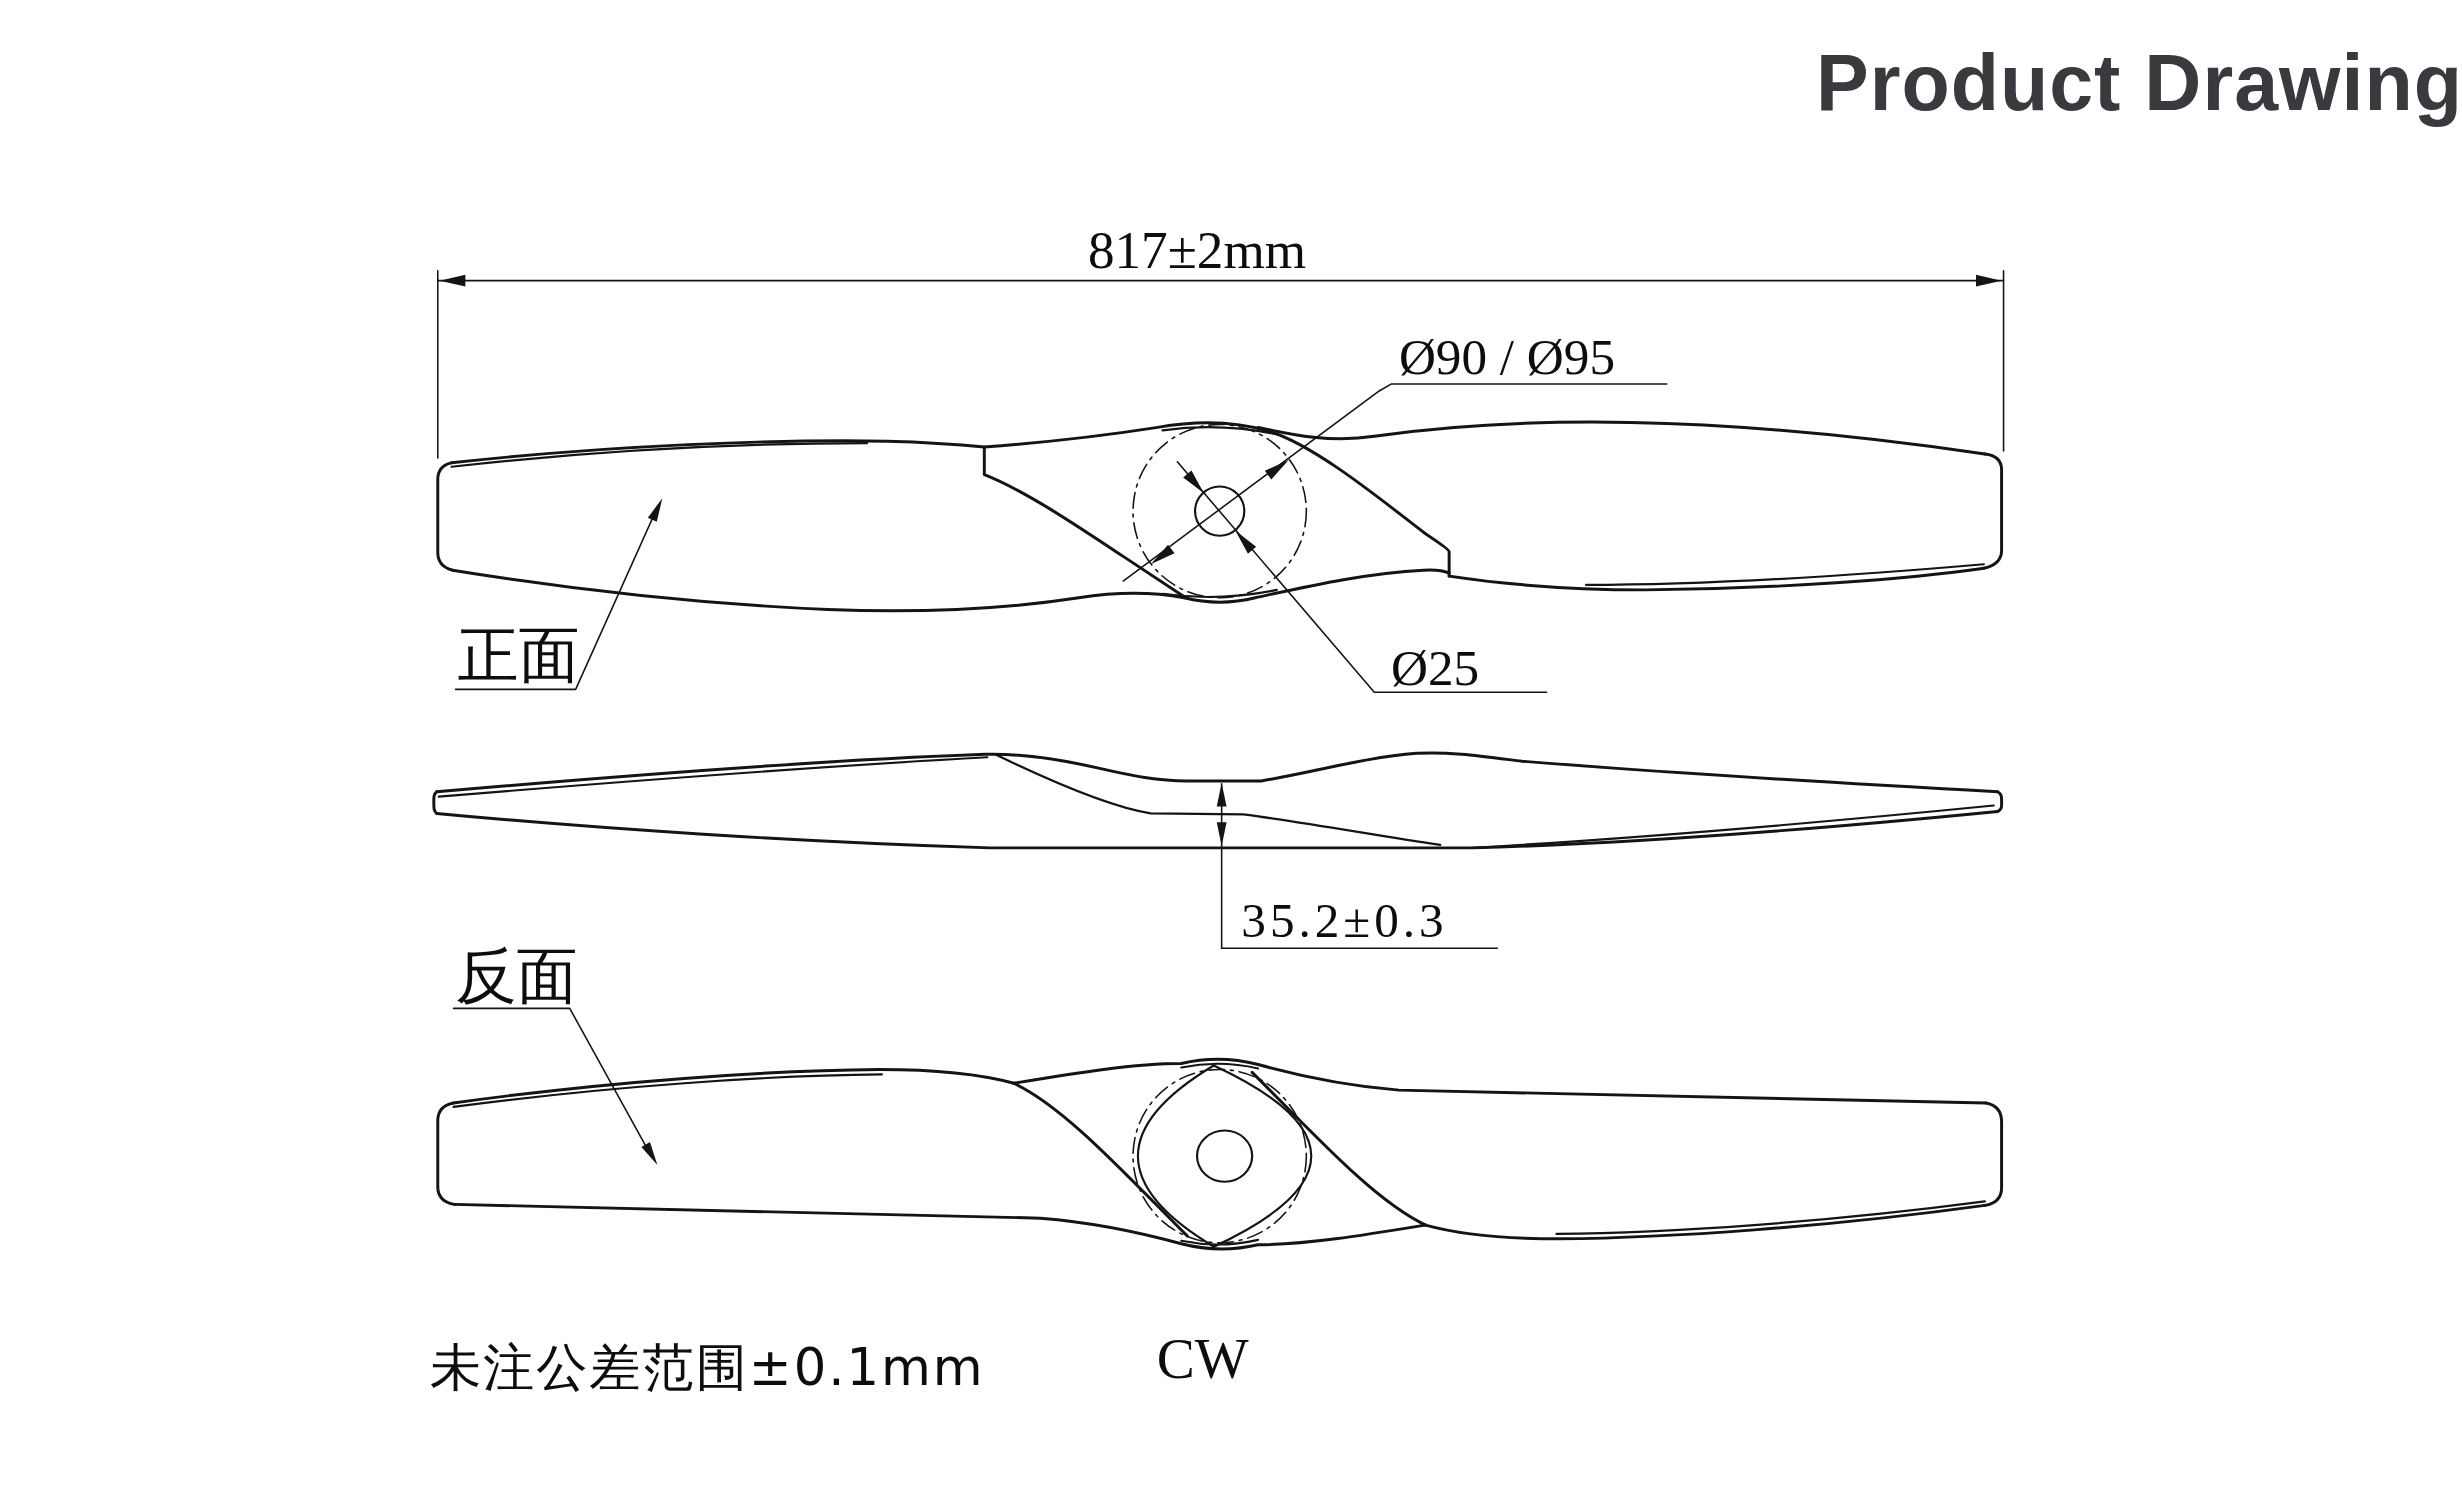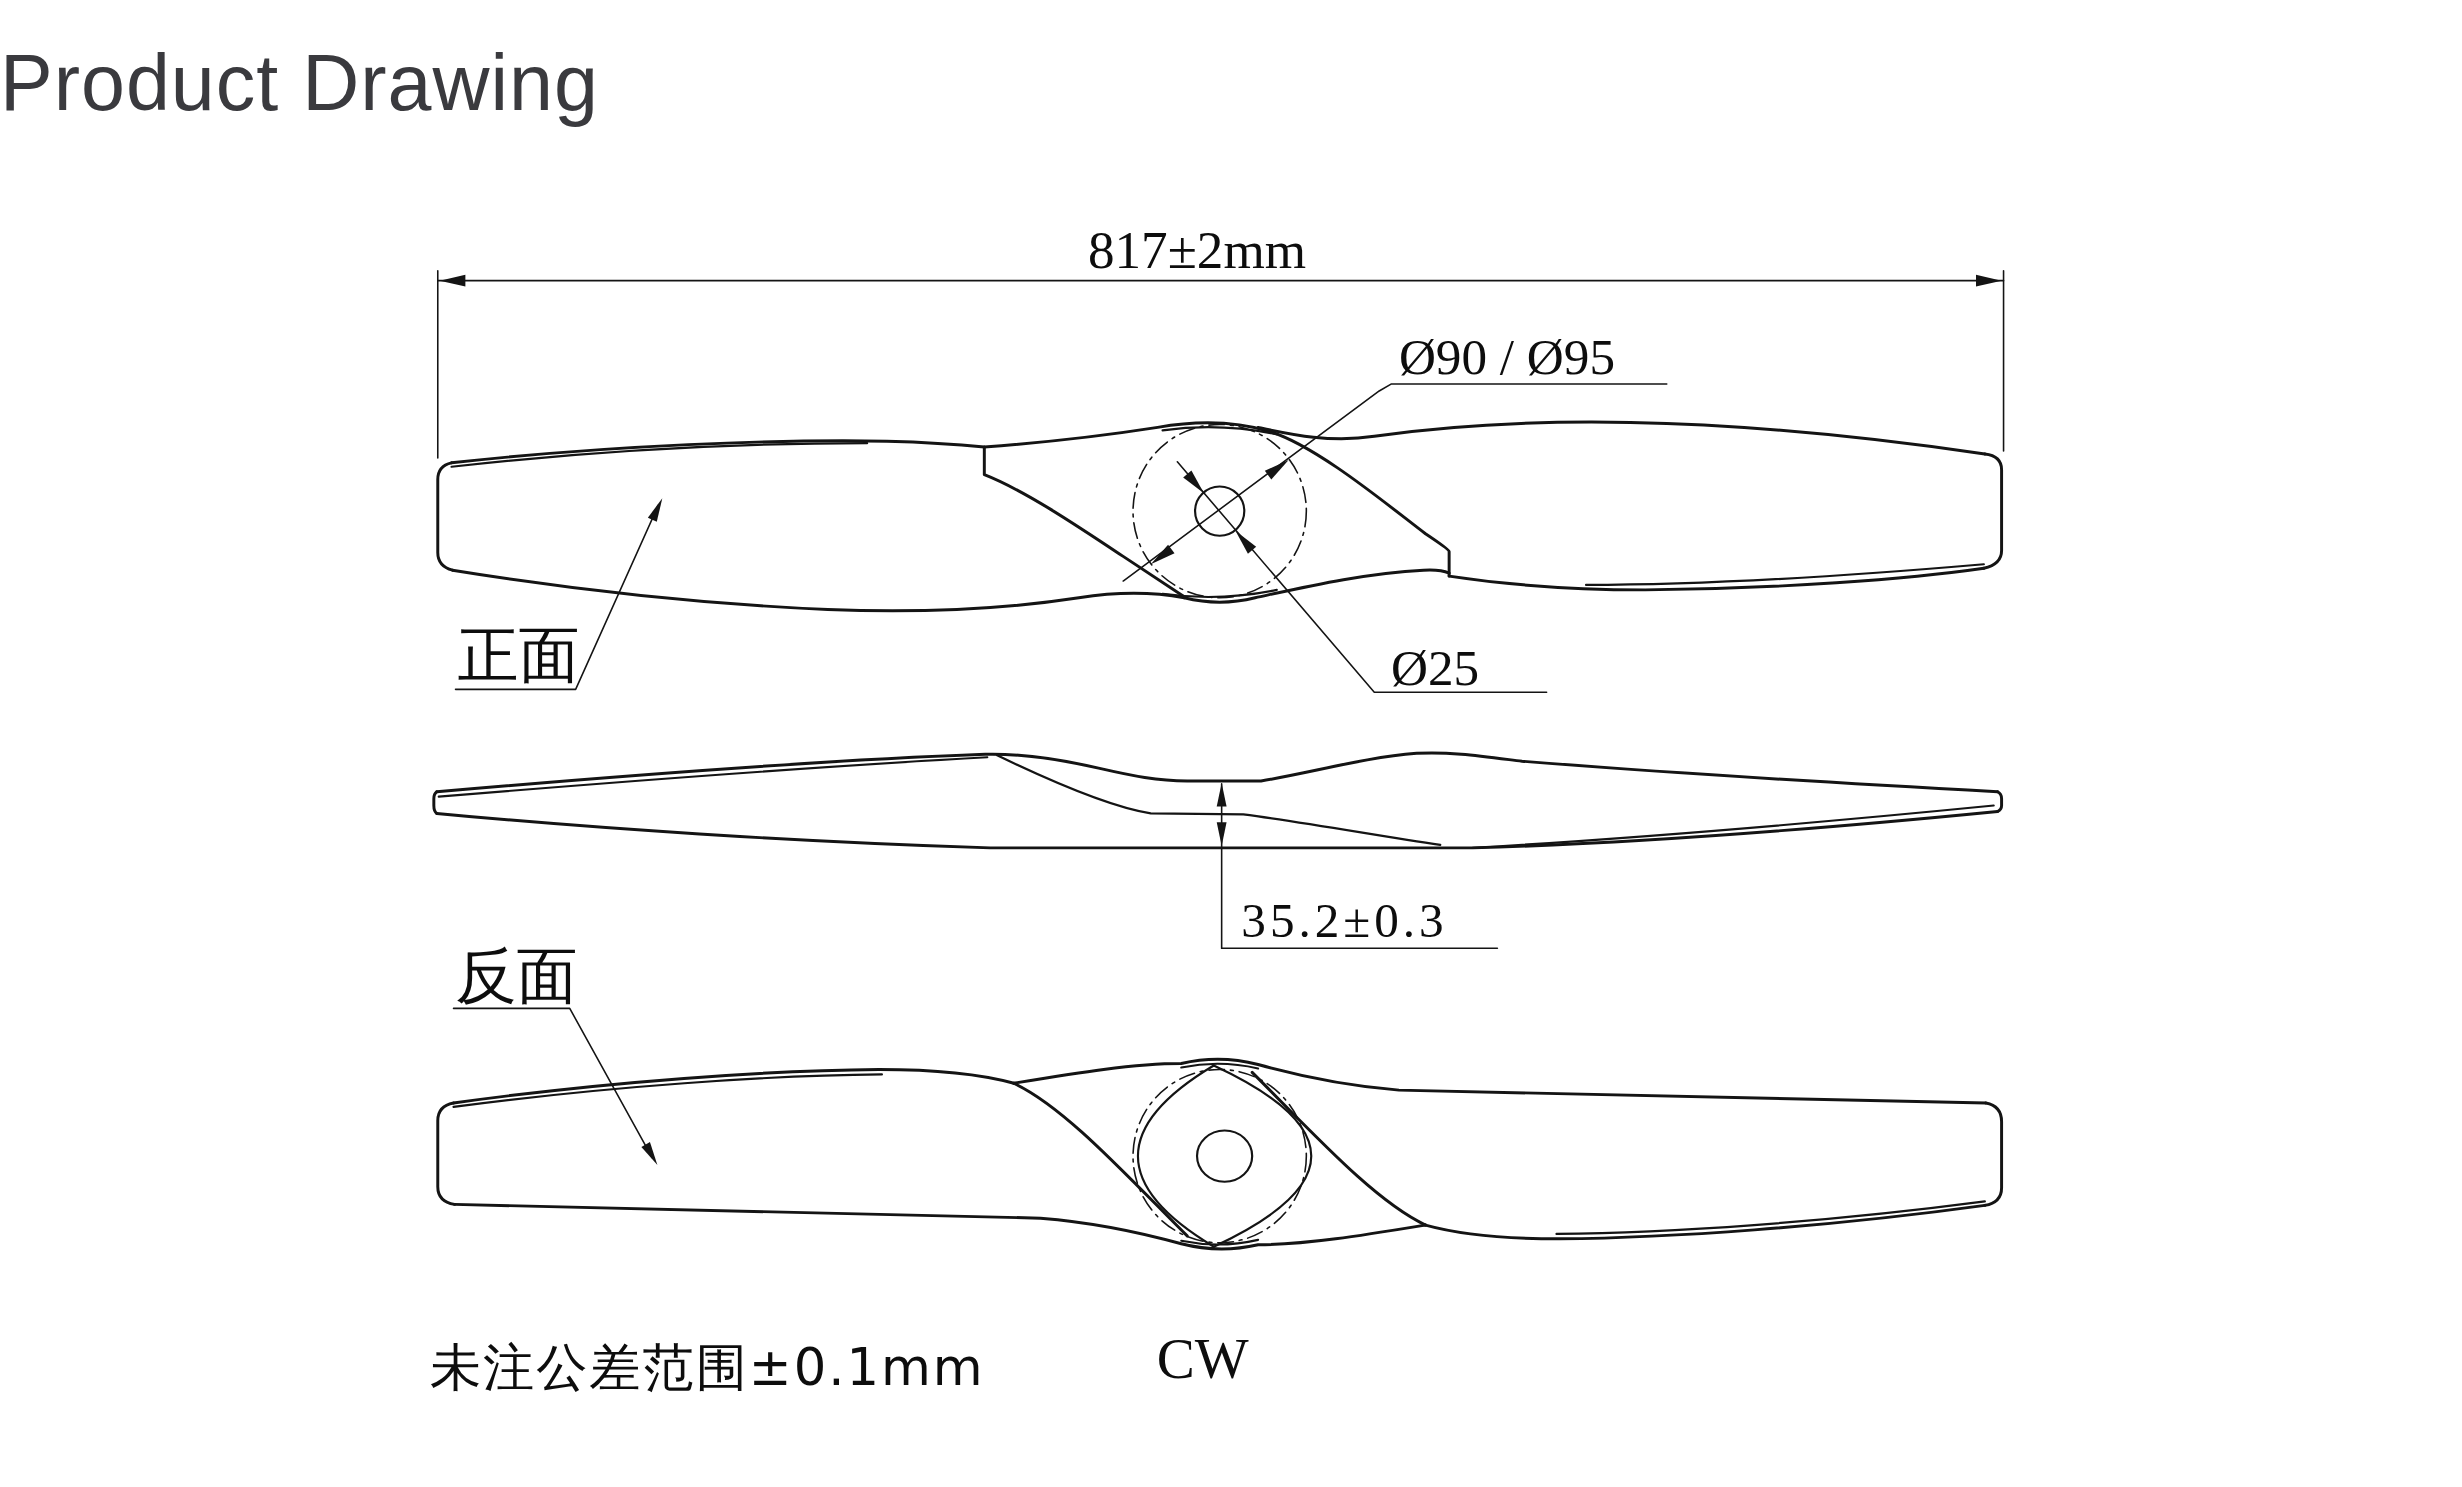--- a/index.html
+++ b/index.html
@@ -1,19 +1,19 @@
 <!DOCTYPE html>
 <html><head>
 <meta charset="utf-8">
 <style>
   html,body{margin:0;padding:0;background:#ffffff;}
   .stage{position:relative;width:2463px;height:1487px;background:#ffffff;overflow:hidden;
          font-family:"Liberation Sans","DejaVu Sans",sans-serif;}
-  .title{position:absolute;top:37px;left:0;width:2463px;text-align:left;
-         font-size:79px;font-weight:400;color:#3a3a3e;letter-spacing:1px;}
+  .title{position:absolute;top:37px;left:0;width:2463px;text-align:right;
+         font-size:79px;font-weight:700;color:#3a3a3e;letter-spacing:1px;}
   svg{position:absolute;top:0;left:0;}
   .ln{stroke:#141414;fill:none;stroke-linecap:round;stroke-linejoin:round;}
   .w3{stroke-width:3px;}
   .w2{stroke-width:2.2px;}
   .thin{stroke-width:1.6px;}
   .dashdot{stroke-dasharray:16 6 3 6;}
   .arrow{fill:#141414;stroke:none;}
   .dimtext{font-family:"Liberation Serif","DejaVu Serif",serif;fill:#0d0d0d;}
   .cjk{font-family:"DejaVu Sans","Liberation Sans",sans-serif;fill:#0d0d0d;}
 </style>

